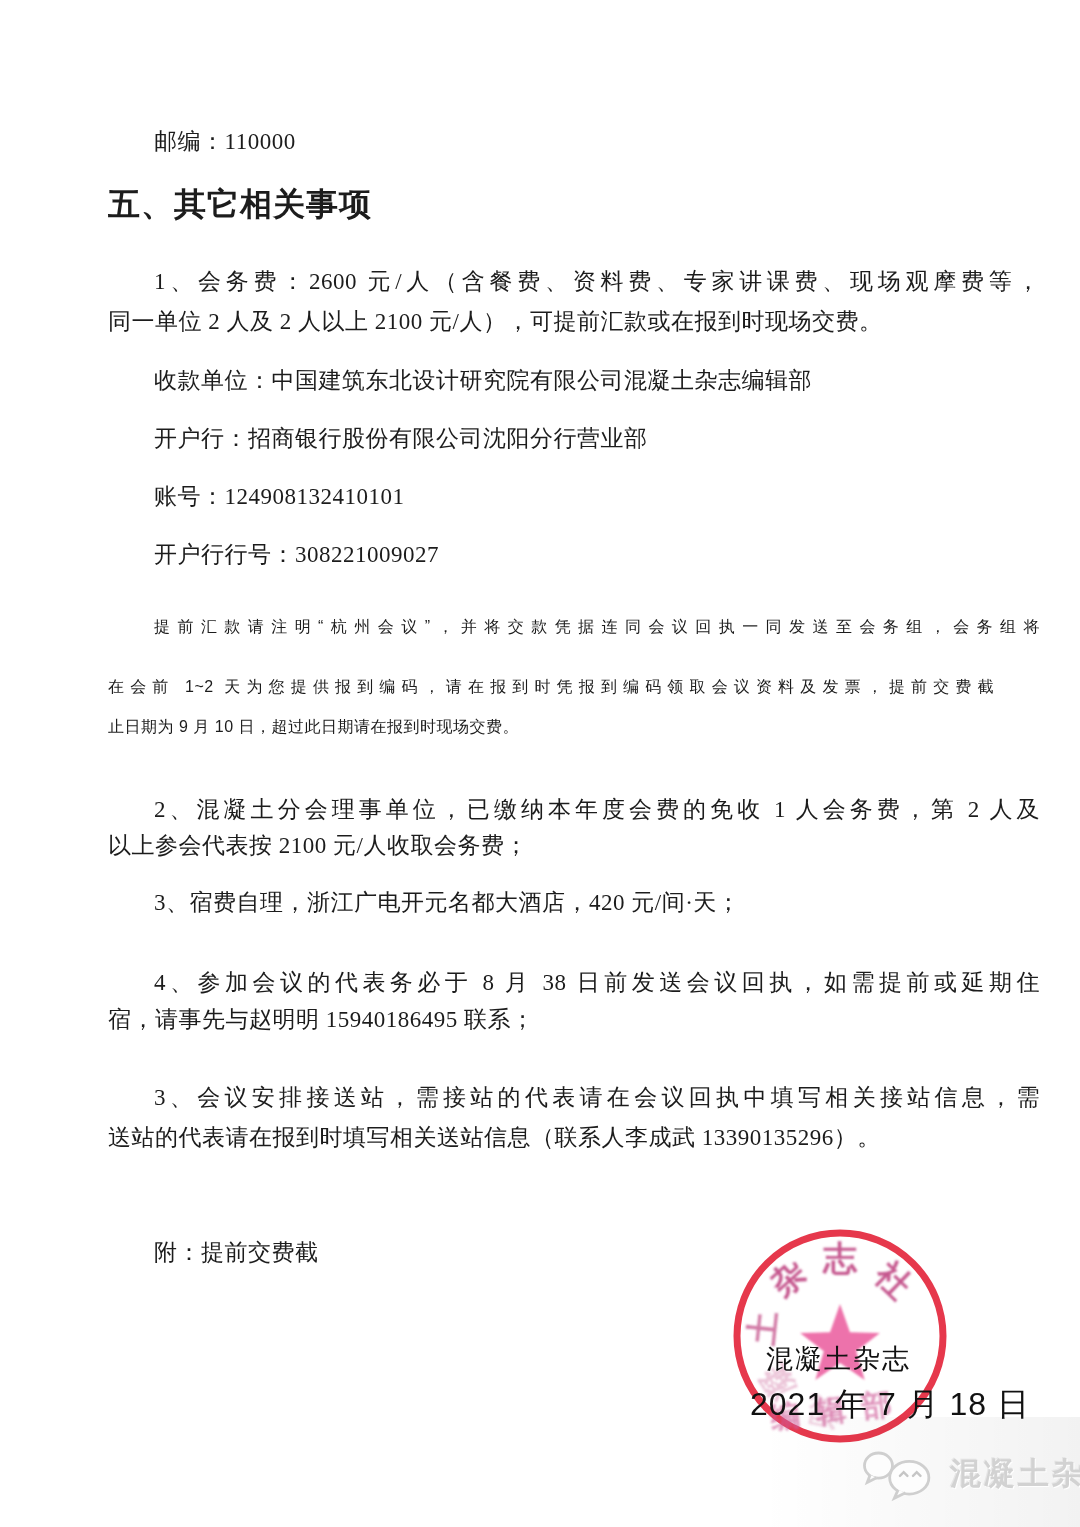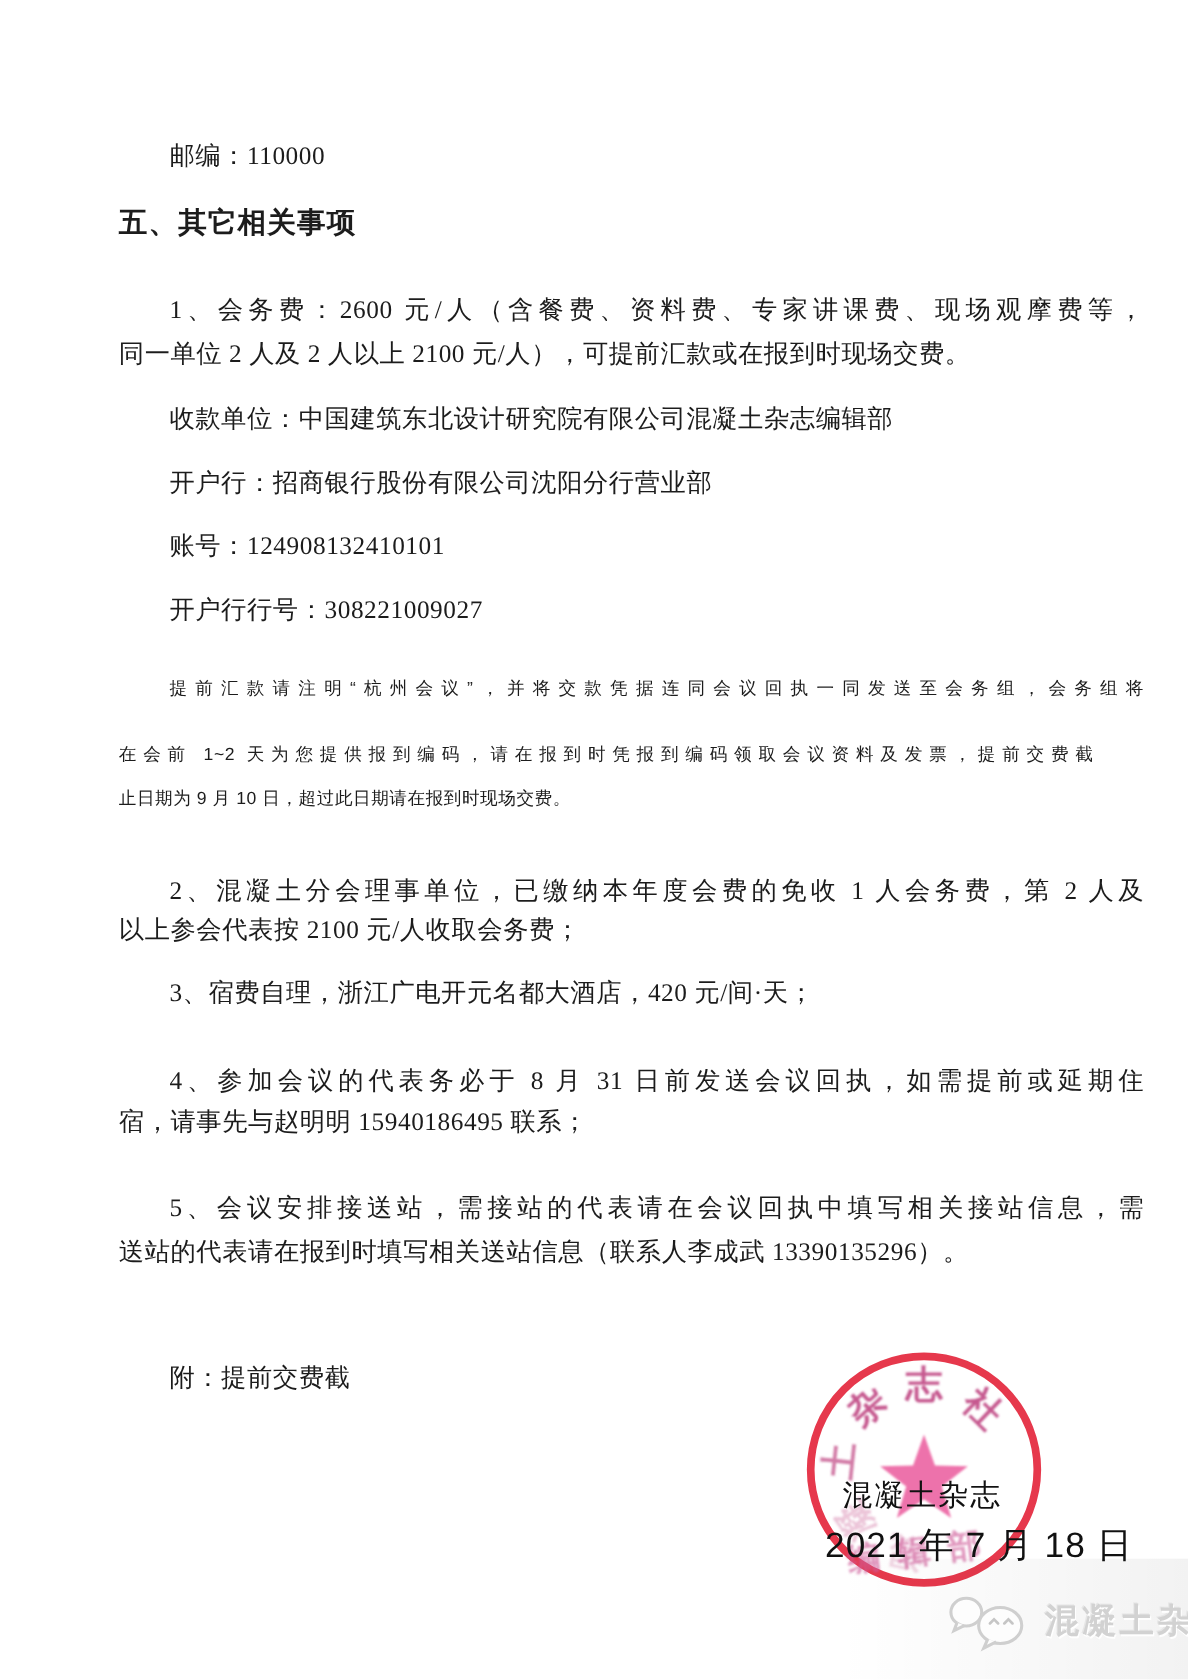--- a/index.html
+++ b/index.html
@@ -21,23 +21,23 @@
     letter-spacing:0.5px;
   }
   .indent{padding-left:46px;}
   .fill{
     white-space:normal;
     text-align:justify;
     text-align-last:justify;
     margin-top:20px;
   }
   .heading{
-    font-family:Liberation Serif, serif;
+    font-family:Liberation Mono, monospace;
     font-weight:bold;
-    font-size:26px;
+    font-size:32px;
     letter-spacing:1px;
   }
   .hei{
     font-family:"Liberation Sans","DejaVu Sans",sans-serif;
     font-size:16px;
     font-weight:500;
   }
   .stamp-wrap{position:absolute;left:726px;top:1222px;width:228px;height:228px;}
   .stamp-overlay{
     position:absolute;
@@ -82,23 +82,23 @@
     <div class="line indent" style="top:366px">收款单位：中国建筑东北设计研究院有限公司混凝土杂志编辑部</div>
     <div class="line indent" style="top:424px">开户行：招商银行股份有限公司沈阳分行营业部</div>
     <div class="line indent" style="top:482px">账号：124908132410101</div>
     <div class="line indent" style="top:540px">开户行行号：308221009027</div>
     <div class="line indent fill hei" style="top:597px">提前汇款请注明“杭州会议”，并将交款凭据连同会议回执一同发送至会务组，会务组将</div>
     <div class="line fill hei" style="top:657px">在会前 1~2 天为您提供报到编码，请在报到时凭报到编码领取会议资料及发票，提前交费截</div>
     <div class="line hei" style="top:717px">止日期为 9 月 10 日，超过此日期请在报到时现场交费。</div>
     <div class="line indent fill" style="top:775px">2、混凝土分会理事单位，已缴纳本年度会费的免收 1 人会务费，第 2 人及</div>
     <div class="line" style="top:831px">以上参会代表按 2100 元/人收取会务费；</div>
     <div class="line indent" style="top:888px">3、宿费自理，浙江广电开元名都大酒店，420 元/间·天；</div>
-    <div class="line indent fill" style="top:948px">4、参加会议的代表务必于 8 月 31 日前发送会议回执，如需提前或延期住</div>
+    <div class="line indent fill" style="top:948px">4、参加会议的代表务必于 8 月 38 日前发送会议回执，如需提前或延期住</div>
     <div class="line" style="top:1005px">宿，请事先与赵明明 15940186495 联系；</div>
-    <div class="line indent fill" style="top:1063px">5、会议安排接送站，需接站的代表请在会议回执中填写相关接站信息，需</div>
+    <div class="line indent fill" style="top:1063px">3、会议安排接送站，需接站的代表请在会议回执中填写相关接站信息，需</div>
     <div class="line" style="top:1123px">送站的代表请在报到时填写相关送站信息（联系人李成武 13390135296）。</div>
     <div class="line indent" style="top:1238px">附：提前交费截</div>
   </div>
 
   <div class="stamp-wrap">
     <svg width="228" height="228" viewBox="0 0 228 228">
       <defs>
         <filter id="sblur" x="-20%" y="-20%" width="140%" height="140%">
           <feGaussianBlur stdDeviation="0.9"></feGaussianBlur>
         </filter>

